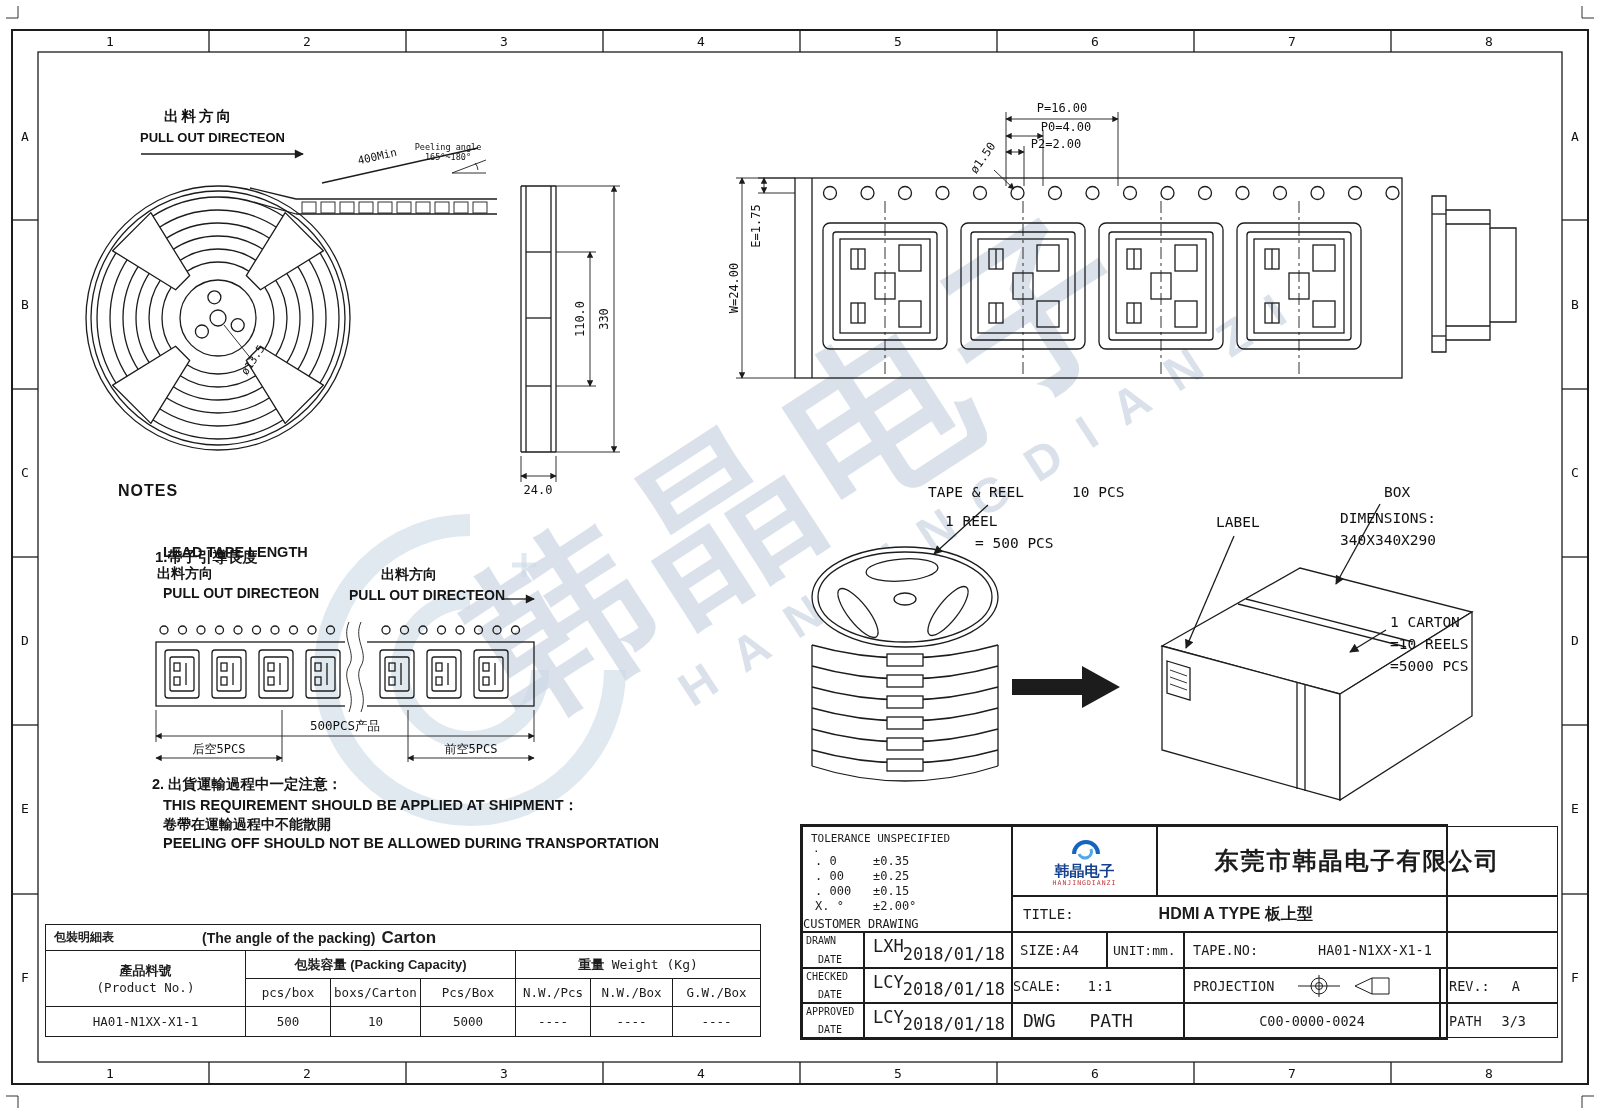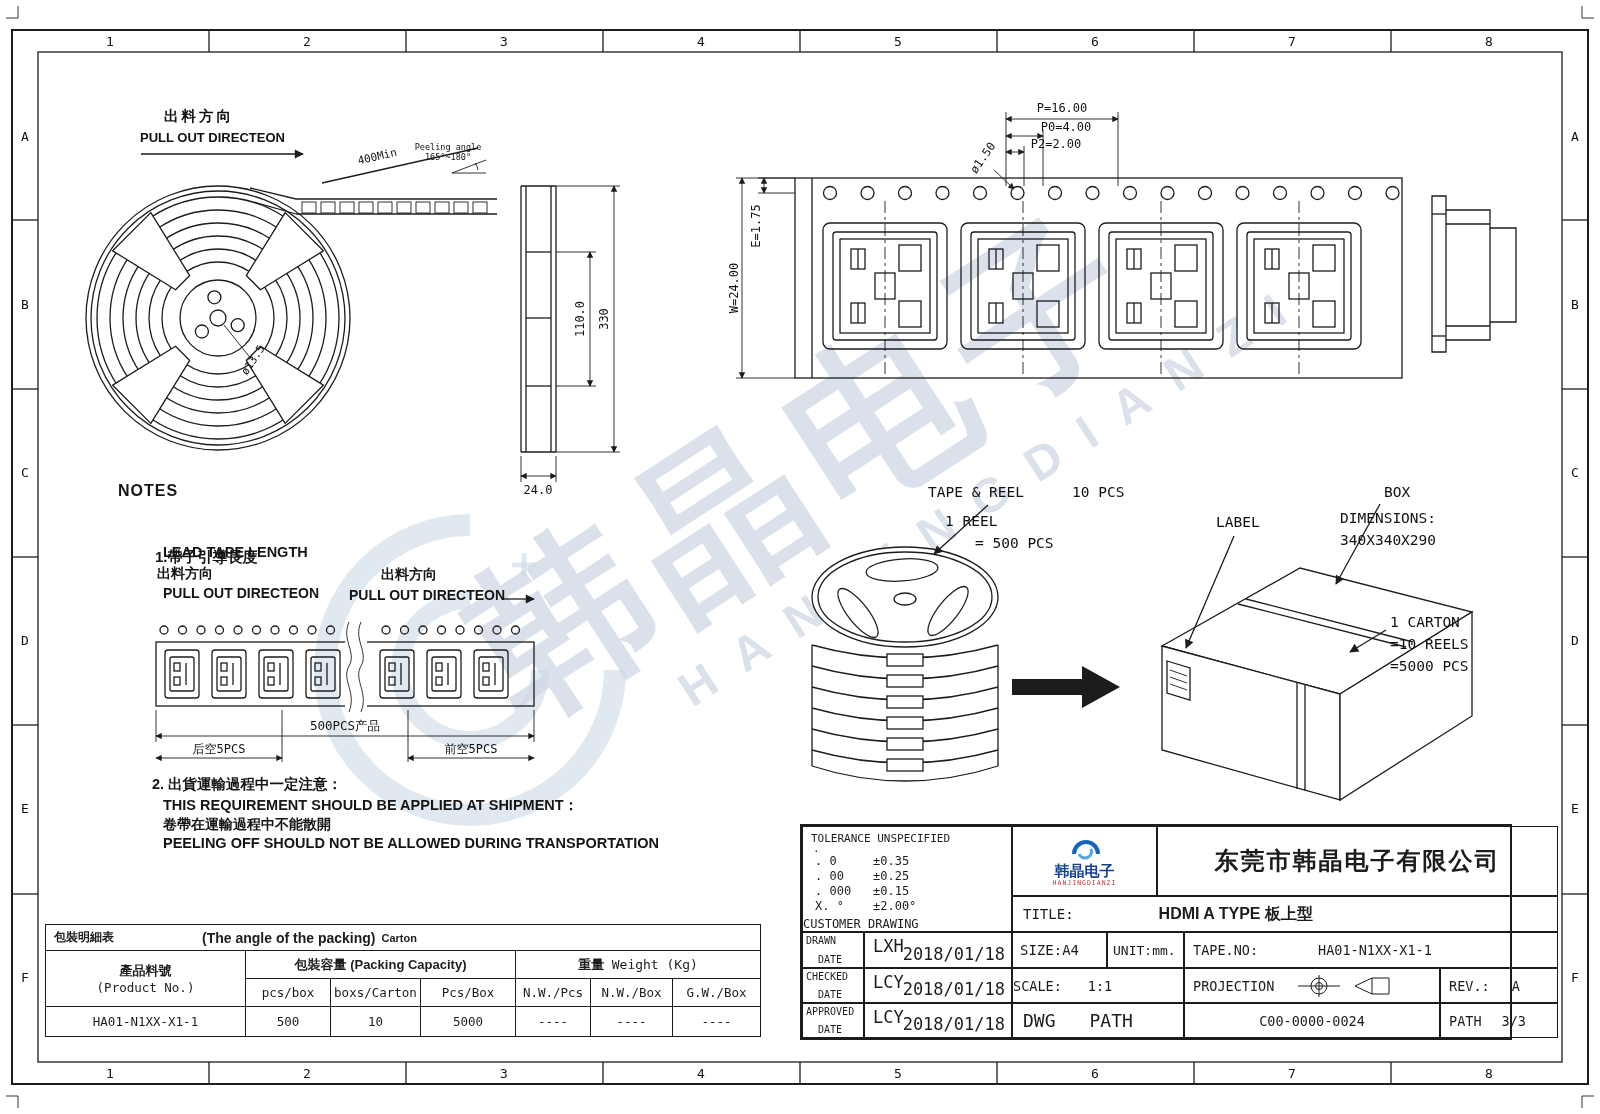--- a/index.html
+++ b/index.html
@@ -22,24 +22,24 @@
   .wm-en{font-size:48px;letter-spacing:28px;margin:12px 0 0 150px;font-weight:bold;}
   
   .ntx{position:absolute;white-space:nowrap;font-weight:bold;color:#151515;}
   
   table.ptable{position:absolute;left:45px;top:924px;width:716px;border-collapse:collapse;
       table-layout:fixed;font-family:"DejaVu Sans Mono",monospace;font-size:12.5px;}
   table.ptable td{border:1.4px solid #1c1c1c;text-align:center;vertical-align:middle;padding:0;}
   .pt-title{display:flex;align-items:center;height:25px;}
   .pt-title .t1{font-family:"Liberation Sans",sans-serif;font-weight:bold;font-size:12px;margin-left:8px;}
   .pt-title .t2{font-family:"Liberation Sans",sans-serif;font-weight:bold;font-size:14px;margin-left:88px;}
-  .pt-title .t3{font-family:"Liberation Sans",sans-serif;font-weight:bold;font-size:11px;margin-left:6px;text-align:right;}
+  .pt-title .t3{font-family:"Liberation Sans",sans-serif;font-weight:bold;font-size:17px;margin-left:6px;text-align:right;}
   .pt-cjk{font-family:"Liberation Sans",sans-serif;font-weight:bold;font-size:13px;}
   
-  .tblock{position:absolute;left:800px;top:824px;width:712px;height:216px;
+  .tblock{position:absolute;left:800px;top:824px;width:648px;height:216px;
       border:2px solid #1c1c1c;box-sizing:border-box;font-family:"DejaVu Sans Mono",monospace;}
   .cell{position:absolute;border:1px solid #1c1c1c;box-sizing:border-box;}
   .cflex{display:flex;align-items:center;}
   .corner{font-size:10px;}
   .corner .tl{position:absolute;top:2px;left:3px;}
   .corner .bl{position:absolute;bottom:2px;left:15px;}
   .vcell{font-size:17px;}
   .vcell .vtop{position:absolute;top:3px;left:8px;}
   .vcell .vbot{position:absolute;bottom:3px;right:6px;}
   .tol-title{font-size:11px;margin:5px 0 0 8px;}

